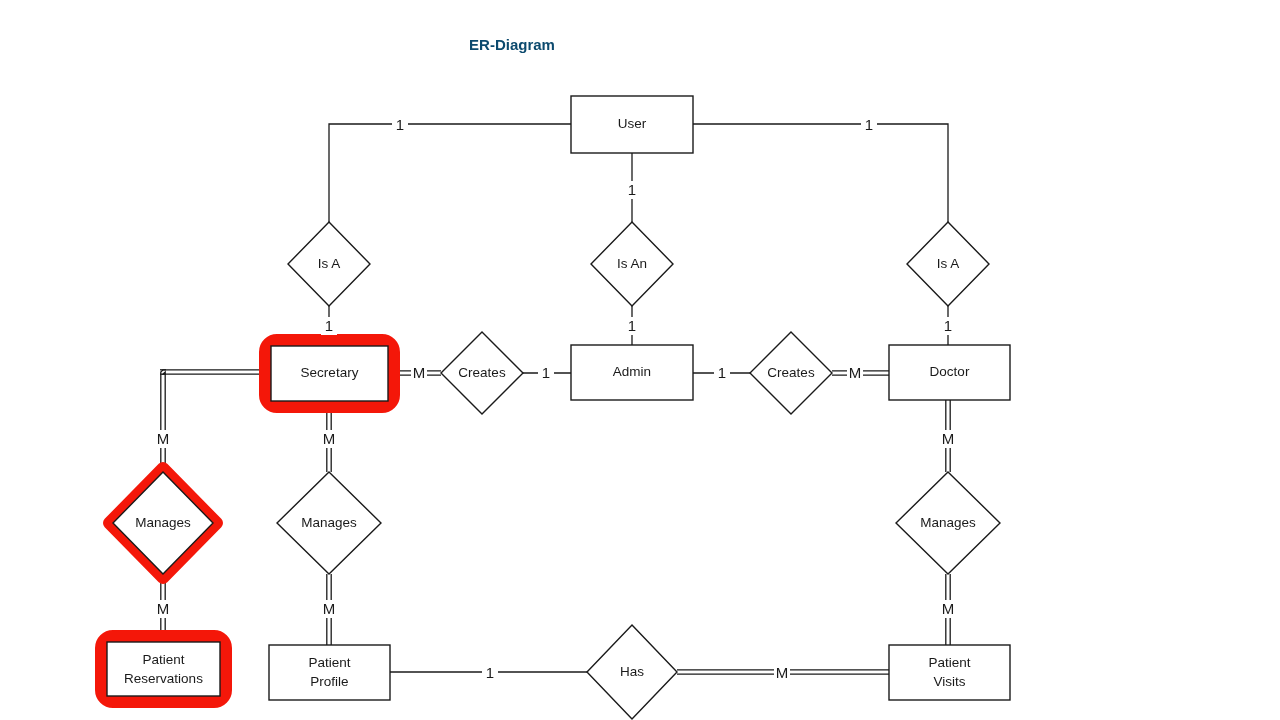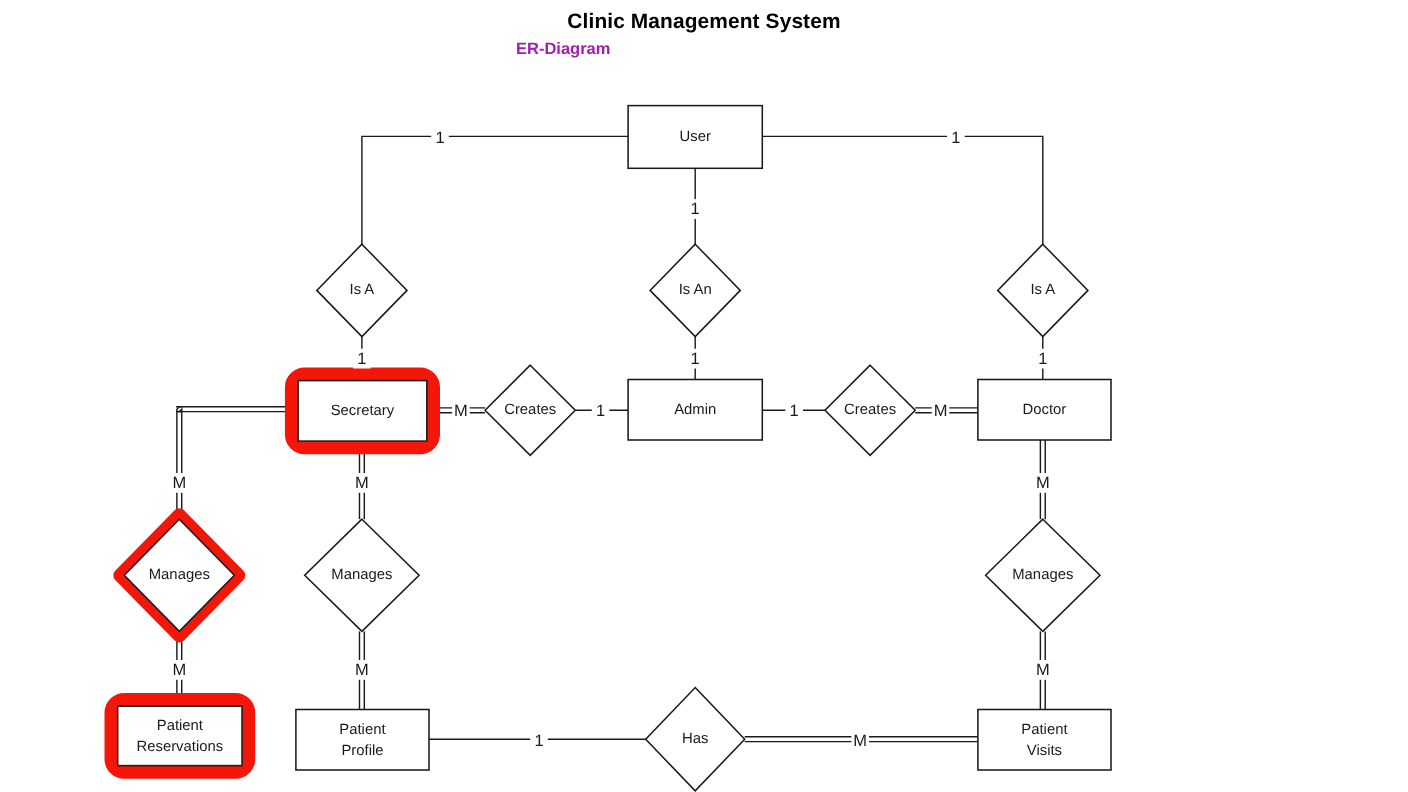--- a/index.html
+++ b/index.html
@@ -27,21 +27,21 @@
     letter-spacing: 0.1px;
   }
   #diagram-subtitle {
     position: absolute;
     top: 36px;
     left: 0;
     width: 1024px;
     text-align: center;
     font-size: 15px;
     font-weight: bold;
-    color: #a21caf;
+    color: #0c4a6e;
   }
   svg#er-canvas {
     position: absolute;
     top: 0;
     left: 0;
   }
   .entity-rect {
     fill: #ffffff;
     stroke: #1a1a1a;
     stroke-width: 1.4;
@@ -90,21 +90,20 @@
   }
   .card-bg {
     fill: #ffffff;
   }
 </style>
 </head>
 <body>
 
 <div id="page">
 
-  <div id="diagram-title">Clinic Management System</div>
   <div id="diagram-subtitle">ER-Diagram</div>
 
   <svg id="er-canvas" width="1280" height="720">
     <g id="layer-connectors">
         <g>
           <path d="M571,124L329,124L329,124L329,222" class="conn"></path>
         </g>
         <g>
           <path d="M693,124L948,124L948,124L948,222" class="conn"></path>
         </g>

